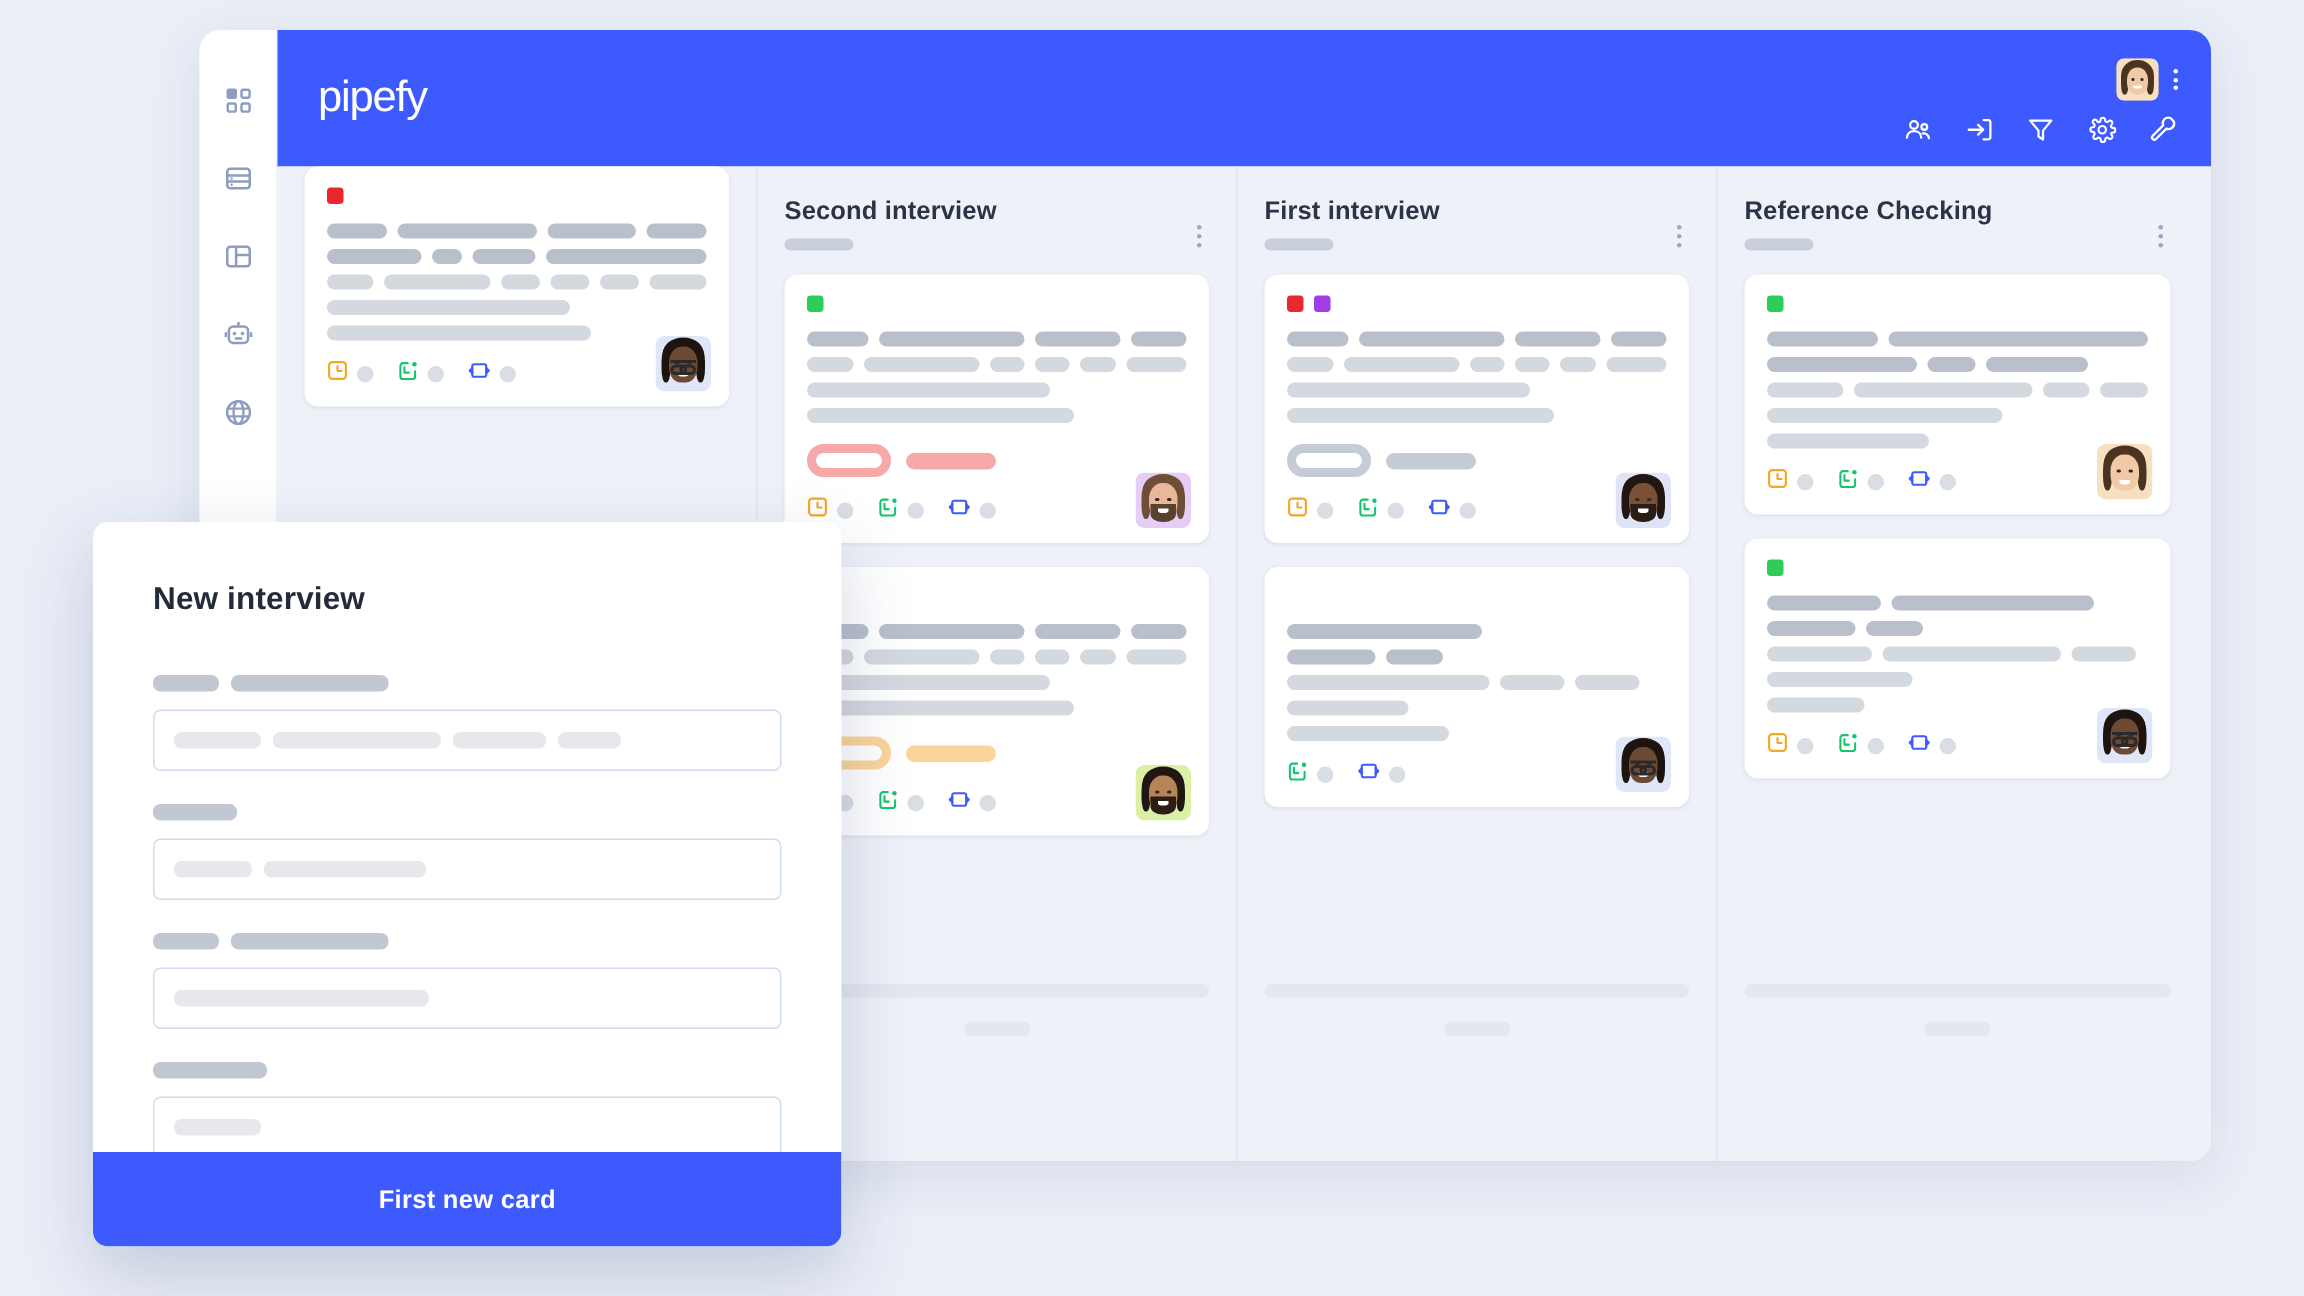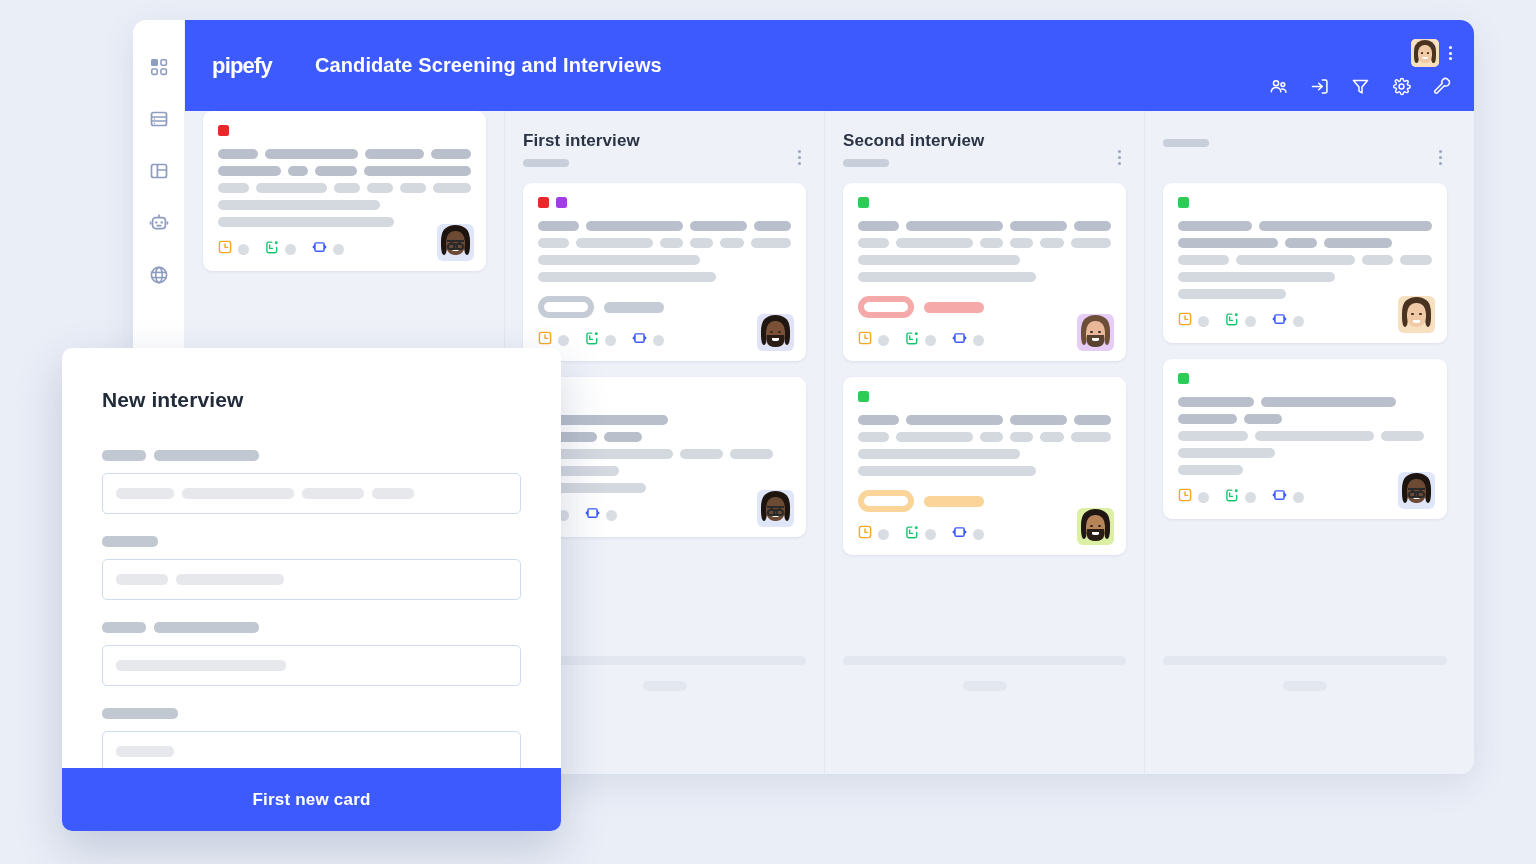--- a/index.html
+++ b/index.html
@@ -48,22 +48,22 @@
     height: 91px;
     background: #3d5afe;
     position: relative;
     display: flex;
     align-items: center;
     padding-left: 27px;
     flex: 0 0 91px;
   }
   .logo {
     color: #fff;
-    font-size: 22px;
-    font-weight: 700;
+    font-size: 29px;
+    font-weight: 400;
     letter-spacing: -0.8px;
     line-height: 1;
   }
   .board-title {
     color: #fff;
     font-size: 20px;
     font-weight: 700;
     margin-left: 43px;
     letter-spacing: .1px;
   }
@@ -326,21 +326,20 @@
           <line x1="2.6" y1="12.6" x2="17.4" y2="12.6"></line>
         </svg>
       </span>
     </div>
   </nav>
 
   <div class="right">
 
     <header class="topbar">
       <div class="logo">pipefy</div>
-      <div class="board-title">Candidate Screening and Interviews</div>
 
       <div class="topbar-right">
         <div class="avatar-row">
           <div class="topbar-avatar">
             <div class="face">
               <div class="bg" style="background:#f6e0c0"></div>
               <div class="hair" style="background:#4b3322"></div>
               <div class="hairL" style="background:#4b3322"></div>
               <div class="hairR" style="background:#4b3322"></div>
               <div class="skin" style="background:#f0c9a6"></div>
@@ -465,20 +464,174 @@
   </div>
             </div>
     </div>
           <div class="col-foot" style="top:455px">
       <div class="foot-bar"></div>
       <div class="foot-pill"></div>
     </div>
         </div>
         <div class="col">
           <div class="col-head">
+      <div class="col-title">Second interview</div>
+      <div class="col-sub"></div>
+      <div class="col-kebab">
+        <i></i>
+              <i></i>
+              <i></i>
+      </div>
+
+    </div>
+          <div class="card">
+      <div class="tags">
+              <span class="tag" style="background:#2ecc56"></span>
+            </div>
+            <div class="sk-row">
+              <span class="sk" style="width:81px"></span>
+              <span class="sk" style="width:194.4px"></span>
+              <span class="sk" style="width:113.4px"></span>
+              <span class="sk" style="width:72.9px"></span>
+            </div>
+            <div class="sk-row">
+              <span class="sk sk-lt" style="width:67.5px"></span>
+              <span class="sk sk-lt" style="width:167.4px"></span>
+              <span class="sk sk-lt" style="width:48.6px"></span>
+              <span class="sk sk-lt" style="width:51.300000000000004px"></span>
+              <span class="sk sk-lt" style="width:51.300000000000004px"></span>
+              <span class="sk sk-lt" style="width:86.4px"></span>
+            </div>
+            <div class="sk-row">
+              <span class="sk sk-lt" style="width:162px"></span>
+            </div>
+            <div class="sk-row">
+              <span class="sk sk-lt" style="width:178.20000000000002px"></span>
+            </div>
+            <div class="pill-row">
+        <span class="pill-hollow" style="border-color:#f6a9a9"></span>
+        <span class="pill-solid" style="background:#f6a9a9"></span>
+      </div>
+            <div class="icon-row">
+              <span>
+    <svg width="14" height="14" viewBox="0 0 16 16" fill="none" stroke="#f5a623" stroke-width="1.6" stroke-linecap="round" stroke-linejoin="round">
+      <rect x="1.6" y="1.6" width="12.8" height="12.8" rx="2.4"></rect>
+      <path d="M8 4.6V8.4h3.1"></path>
+    </svg></span>
+              <span class="dot"></span>
+              <span class="gap"></span>
+              <span>
+    <svg width="14" height="14" viewBox="0 0 16 16" fill="none" stroke="#17c56f" stroke-width="1.6" stroke-linecap="round" stroke-linejoin="round">
+      <path d="M13.4 8.6v3.9a2 2 0 0 1-2 2H4.2a2 2 0 0 1-2-2V4.4a2 2 0 0 1 2-2h3.6"></path>
+      <path d="M5.3 5.6V9.6h3.3"></path>
+      <circle cx="12.9" cy="3.2" r="1.7" fill="#17c56f" stroke="none"></circle>
+    </svg></span>
+              <span class="dot"></span>
+              <span class="gap"></span>
+              <span>
+    <svg width="15" height="14" viewBox="0 0 18 16" fill="none" stroke="#3d5afe" stroke-width="1.7" stroke-linecap="round" stroke-linejoin="round">
+      <path d="M3.4 6.2V4.6a1.6 1.6 0 0 1 1.6-1.6h8a1.6 1.6 0 0 1 1.6 1.6v1.6"></path>
+      <path d="M14.6 9.8v1.6a1.6 1.6 0 0 1-1.6 1.6H5a1.6 1.6 0 0 1-1.6-1.6V9.8"></path>
+      <path d="M1.4 8.1 3.5 6v4.2z" fill="#3d5afe"></path>
+      <path d="M16.6 8.1 14.5 6v4.2z" fill="#3d5afe"></path>
+    </svg></span>
+              <span class="dot"></span>
+              <span class="gap"></span>
+            </div>
+      <div class="card-avatar">
+              <div class="face">
+    <div class="bg" style="background:#e6cdf5"></div>
+    <div class="hair" style="background:#6d4f38"></div>
+    <div class="hairL" style="background:#6d4f38"></div>
+    <div class="hairR" style="background:#6d4f38"></div>
+    <div class="skin" style="background:#e9b79a"></div>
+    <div class="beard" style="background:#5a4230"></div>
+    <div class="eyeL"></div>
+                <div class="eyeR"></div>
+    <div class="mouth"></div>
+
+  </div>
+            </div>
+    </div>
+          <div class="card">
+      <div class="tags">
+              <span class="tag" style="background:#2ecc56"></span>
+            </div>
+            <div class="sk-row">
+              <span class="sk" style="width:81px"></span>
+              <span class="sk" style="width:194.4px"></span>
+              <span class="sk" style="width:113.4px"></span>
+              <span class="sk" style="width:72.9px"></span>
+            </div>
+            <div class="sk-row">
+              <span class="sk sk-lt" style="width:67.5px"></span>
+              <span class="sk sk-lt" style="width:167.4px"></span>
+              <span class="sk sk-lt" style="width:48.6px"></span>
+              <span class="sk sk-lt" style="width:51.300000000000004px"></span>
+              <span class="sk sk-lt" style="width:51.300000000000004px"></span>
+              <span class="sk sk-lt" style="width:86.4px"></span>
+            </div>
+            <div class="sk-row">
+              <span class="sk sk-lt" style="width:162px"></span>
+            </div>
+            <div class="sk-row">
+              <span class="sk sk-lt" style="width:178.20000000000002px"></span>
+            </div>
+            <div class="pill-row">
+        <span class="pill-hollow" style="border-color:#fbd49a"></span>
+        <span class="pill-solid" style="background:#fbd49a"></span>
+      </div>
+            <div class="icon-row">
+              <span>
+    <svg width="14" height="14" viewBox="0 0 16 16" fill="none" stroke="#f5a623" stroke-width="1.6" stroke-linecap="round" stroke-linejoin="round">
+      <rect x="1.6" y="1.6" width="12.8" height="12.8" rx="2.4"></rect>
+      <path d="M8 4.6V8.4h3.1"></path>
+    </svg></span>
+              <span class="dot"></span>
+              <span class="gap"></span>
+              <span>
+    <svg width="14" height="14" viewBox="0 0 16 16" fill="none" stroke="#17c56f" stroke-width="1.6" stroke-linecap="round" stroke-linejoin="round">
+      <path d="M13.4 8.6v3.9a2 2 0 0 1-2 2H4.2a2 2 0 0 1-2-2V4.4a2 2 0 0 1 2-2h3.6"></path>
+      <path d="M5.3 5.6V9.6h3.3"></path>
+      <circle cx="12.9" cy="3.2" r="1.7" fill="#17c56f" stroke="none"></circle>
+    </svg></span>
+              <span class="dot"></span>
+              <span class="gap"></span>
+              <span>
+    <svg width="15" height="14" viewBox="0 0 18 16" fill="none" stroke="#3d5afe" stroke-width="1.7" stroke-linecap="round" stroke-linejoin="round">
+      <path d="M3.4 6.2V4.6a1.6 1.6 0 0 1 1.6-1.6h8a1.6 1.6 0 0 1 1.6 1.6v1.6"></path>
+      <path d="M14.6 9.8v1.6a1.6 1.6 0 0 1-1.6 1.6H5a1.6 1.6 0 0 1-1.6-1.6V9.8"></path>
+      <path d="M1.4 8.1 3.5 6v4.2z" fill="#3d5afe"></path>
+      <path d="M16.6 8.1 14.5 6v4.2z" fill="#3d5afe"></path>
+    </svg></span>
+              <span class="dot"></span>
+              <span class="gap"></span>
+            </div>
+      <div class="card-avatar">
+              <div class="face">
+    <div class="bg" style="background:#dbf0a4"></div>
+    <div class="hair" style="background:#201713"></div>
+    <div class="hairL" style="background:#201713"></div>
+    <div class="hairR" style="background:#201713"></div>
+    <div class="skin" style="background:#b78458"></div>
+    <div class="beard" style="background:#2a1d15"></div>
+    <div class="eyeL"></div>
+                <div class="eyeR"></div>
+    <div class="mouth"></div>
+
+  </div>
+            </div>
+    </div>
+          <div class="col-foot" style="top:545px">
+      <div class="foot-bar"></div>
+      <div class="foot-pill"></div>
+    </div>
+        </div>
+        <div class="col">
+          <div class="col-head">
       <div class="col-title">First interview</div>
       <div class="col-sub"></div>
       <div class="col-kebab">
         <i></i>
               <i></i>
               <i></i>
       </div>
 
     </div>
           <div class="card">
@@ -605,174 +758,21 @@
   </div>
             </div>
     </div>
           <div class="col-foot" style="top:545px">
       <div class="foot-bar"></div>
       <div class="foot-pill"></div>
     </div>
         </div>
         <div class="col">
           <div class="col-head">
-      <div class="col-title">Second interview</div>
-      <div class="col-sub"></div>
-      <div class="col-kebab">
-        <i></i>
-              <i></i>
-              <i></i>
-      </div>
-
-    </div>
-          <div class="card">
-      <div class="tags">
-              <span class="tag" style="background:#2ecc56"></span>
-            </div>
-            <div class="sk-row">
-              <span class="sk" style="width:81px"></span>
-              <span class="sk" style="width:194.4px"></span>
-              <span class="sk" style="width:113.4px"></span>
-              <span class="sk" style="width:72.9px"></span>
-            </div>
-            <div class="sk-row">
-              <span class="sk sk-lt" style="width:67.5px"></span>
-              <span class="sk sk-lt" style="width:167.4px"></span>
-              <span class="sk sk-lt" style="width:48.6px"></span>
-              <span class="sk sk-lt" style="width:51.300000000000004px"></span>
-              <span class="sk sk-lt" style="width:51.300000000000004px"></span>
-              <span class="sk sk-lt" style="width:86.4px"></span>
-            </div>
-            <div class="sk-row">
-              <span class="sk sk-lt" style="width:162px"></span>
-            </div>
-            <div class="sk-row">
-              <span class="sk sk-lt" style="width:178.20000000000002px"></span>
-            </div>
-            <div class="pill-row">
-        <span class="pill-hollow" style="border-color:#f6a9a9"></span>
-        <span class="pill-solid" style="background:#f6a9a9"></span>
-      </div>
-            <div class="icon-row">
-              <span>
-    <svg width="14" height="14" viewBox="0 0 16 16" fill="none" stroke="#f5a623" stroke-width="1.6" stroke-linecap="round" stroke-linejoin="round">
-      <rect x="1.6" y="1.6" width="12.8" height="12.8" rx="2.4"></rect>
-      <path d="M8 4.6V8.4h3.1"></path>
-    </svg></span>
-              <span class="dot"></span>
-              <span class="gap"></span>
-              <span>
-    <svg width="14" height="14" viewBox="0 0 16 16" fill="none" stroke="#17c56f" stroke-width="1.6" stroke-linecap="round" stroke-linejoin="round">
-      <path d="M13.4 8.6v3.9a2 2 0 0 1-2 2H4.2a2 2 0 0 1-2-2V4.4a2 2 0 0 1 2-2h3.6"></path>
-      <path d="M5.3 5.6V9.6h3.3"></path>
-      <circle cx="12.9" cy="3.2" r="1.7" fill="#17c56f" stroke="none"></circle>
-    </svg></span>
-              <span class="dot"></span>
-              <span class="gap"></span>
-              <span>
-    <svg width="15" height="14" viewBox="0 0 18 16" fill="none" stroke="#3d5afe" stroke-width="1.7" stroke-linecap="round" stroke-linejoin="round">
-      <path d="M3.4 6.2V4.6a1.6 1.6 0 0 1 1.6-1.6h8a1.6 1.6 0 0 1 1.6 1.6v1.6"></path>
-      <path d="M14.6 9.8v1.6a1.6 1.6 0 0 1-1.6 1.6H5a1.6 1.6 0 0 1-1.6-1.6V9.8"></path>
-      <path d="M1.4 8.1 3.5 6v4.2z" fill="#3d5afe"></path>
-      <path d="M16.6 8.1 14.5 6v4.2z" fill="#3d5afe"></path>
-    </svg></span>
-              <span class="dot"></span>
-              <span class="gap"></span>
-            </div>
-      <div class="card-avatar">
-              <div class="face">
-    <div class="bg" style="background:#e6cdf5"></div>
-    <div class="hair" style="background:#6d4f38"></div>
-    <div class="hairL" style="background:#6d4f38"></div>
-    <div class="hairR" style="background:#6d4f38"></div>
-    <div class="skin" style="background:#e9b79a"></div>
-    <div class="beard" style="background:#5a4230"></div>
-    <div class="eyeL"></div>
-                <div class="eyeR"></div>
-    <div class="mouth"></div>
-
-  </div>
-            </div>
-    </div>
-          <div class="card">
-      <div class="tags">
-              <span class="tag" style="background:#2ecc56"></span>
-            </div>
-            <div class="sk-row">
-              <span class="sk" style="width:81px"></span>
-              <span class="sk" style="width:194.4px"></span>
-              <span class="sk" style="width:113.4px"></span>
-              <span class="sk" style="width:72.9px"></span>
-            </div>
-            <div class="sk-row">
-              <span class="sk sk-lt" style="width:67.5px"></span>
-              <span class="sk sk-lt" style="width:167.4px"></span>
-              <span class="sk sk-lt" style="width:48.6px"></span>
-              <span class="sk sk-lt" style="width:51.300000000000004px"></span>
-              <span class="sk sk-lt" style="width:51.300000000000004px"></span>
-              <span class="sk sk-lt" style="width:86.4px"></span>
-            </div>
-            <div class="sk-row">
-              <span class="sk sk-lt" style="width:162px"></span>
-            </div>
-            <div class="sk-row">
-              <span class="sk sk-lt" style="width:178.20000000000002px"></span>
-            </div>
-            <div class="pill-row">
-        <span class="pill-hollow" style="border-color:#fbd49a"></span>
-        <span class="pill-solid" style="background:#fbd49a"></span>
-      </div>
-            <div class="icon-row">
-              <span>
-    <svg width="14" height="14" viewBox="0 0 16 16" fill="none" stroke="#f5a623" stroke-width="1.6" stroke-linecap="round" stroke-linejoin="round">
-      <rect x="1.6" y="1.6" width="12.8" height="12.8" rx="2.4"></rect>
-      <path d="M8 4.6V8.4h3.1"></path>
-    </svg></span>
-              <span class="dot"></span>
-              <span class="gap"></span>
-              <span>
-    <svg width="14" height="14" viewBox="0 0 16 16" fill="none" stroke="#17c56f" stroke-width="1.6" stroke-linecap="round" stroke-linejoin="round">
-      <path d="M13.4 8.6v3.9a2 2 0 0 1-2 2H4.2a2 2 0 0 1-2-2V4.4a2 2 0 0 1 2-2h3.6"></path>
-      <path d="M5.3 5.6V9.6h3.3"></path>
-      <circle cx="12.9" cy="3.2" r="1.7" fill="#17c56f" stroke="none"></circle>
-    </svg></span>
-              <span class="dot"></span>
-              <span class="gap"></span>
-              <span>
-    <svg width="15" height="14" viewBox="0 0 18 16" fill="none" stroke="#3d5afe" stroke-width="1.7" stroke-linecap="round" stroke-linejoin="round">
-      <path d="M3.4 6.2V4.6a1.6 1.6 0 0 1 1.6-1.6h8a1.6 1.6 0 0 1 1.6 1.6v1.6"></path>
-      <path d="M14.6 9.8v1.6a1.6 1.6 0 0 1-1.6 1.6H5a1.6 1.6 0 0 1-1.6-1.6V9.8"></path>
-      <path d="M1.4 8.1 3.5 6v4.2z" fill="#3d5afe"></path>
-      <path d="M16.6 8.1 14.5 6v4.2z" fill="#3d5afe"></path>
-    </svg></span>
-              <span class="dot"></span>
-              <span class="gap"></span>
-            </div>
-      <div class="card-avatar">
-              <div class="face">
-    <div class="bg" style="background:#dbf0a4"></div>
-    <div class="hair" style="background:#201713"></div>
-    <div class="hairL" style="background:#201713"></div>
-    <div class="hairR" style="background:#201713"></div>
-    <div class="skin" style="background:#b78458"></div>
-    <div class="beard" style="background:#2a1d15"></div>
-    <div class="eyeL"></div>
-                <div class="eyeR"></div>
-    <div class="mouth"></div>
-
-  </div>
-            </div>
-    </div>
-          <div class="col-foot" style="top:545px">
-      <div class="foot-bar"></div>
-      <div class="foot-pill"></div>
-    </div>
-        </div>
-        <div class="col">
-          <div class="col-head">
+      <div class="col-title">Reference Checking</div>
       <div class="col-sub"></div>
       <div class="col-kebab">
         <i></i>
               <i></i>
               <i></i>
       </div>
 
     </div>
           <div class="card">
       <div class="tags">

